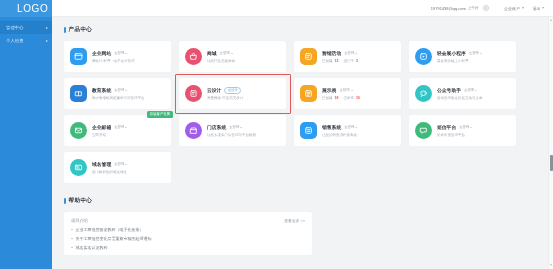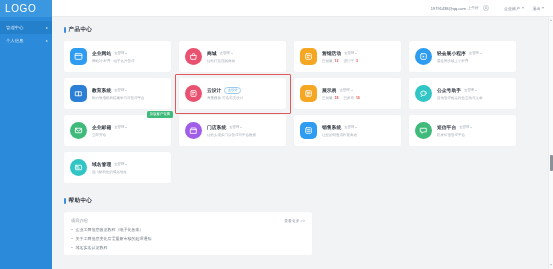--- a/index.html
+++ b/index.html
@@ -13,21 +13,21 @@
 
   
   .sidebar {
     width: 52px; min-width: 52px; height: 269px;
     background: #2b8ad9;
     display: flex; flex-direction: column;
   }
   .logo {
     height: 17px; line-height: 17px;
     color: #ffffff; font-size: 10px; letter-spacing: .6px;
-    padding-left: 5px; font-weight: 400;
+    padding-left: 17px; font-weight: 400;
     background: #3b97e0;
   }
   .nav { padding-top: 4px; }
   .nav-item {
     height: 13px; display: flex; align-items: center;
     padding: 0 4px 0 6px; position: relative;
     color: #e4f0fb; font-size: 4.2px; letter-spacing: .2px;
   }
   .nav-item.active { background: #2580cc; }
   .nav-label { flex: 1; white-space: nowrap; overflow: hidden; }

